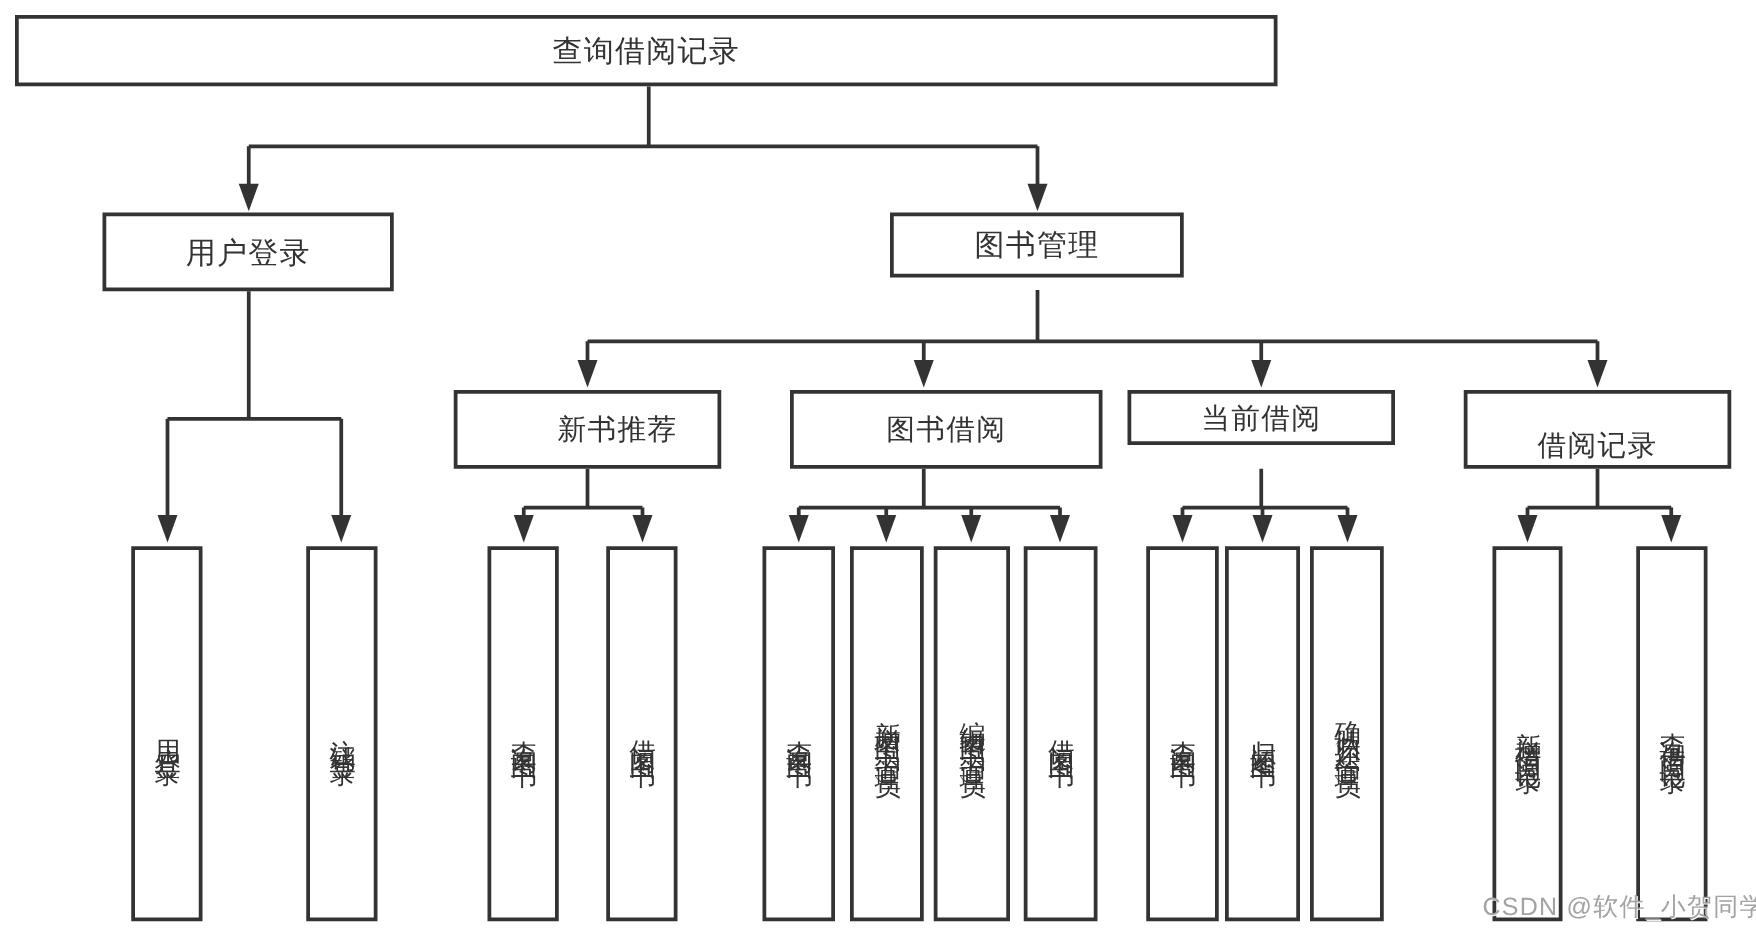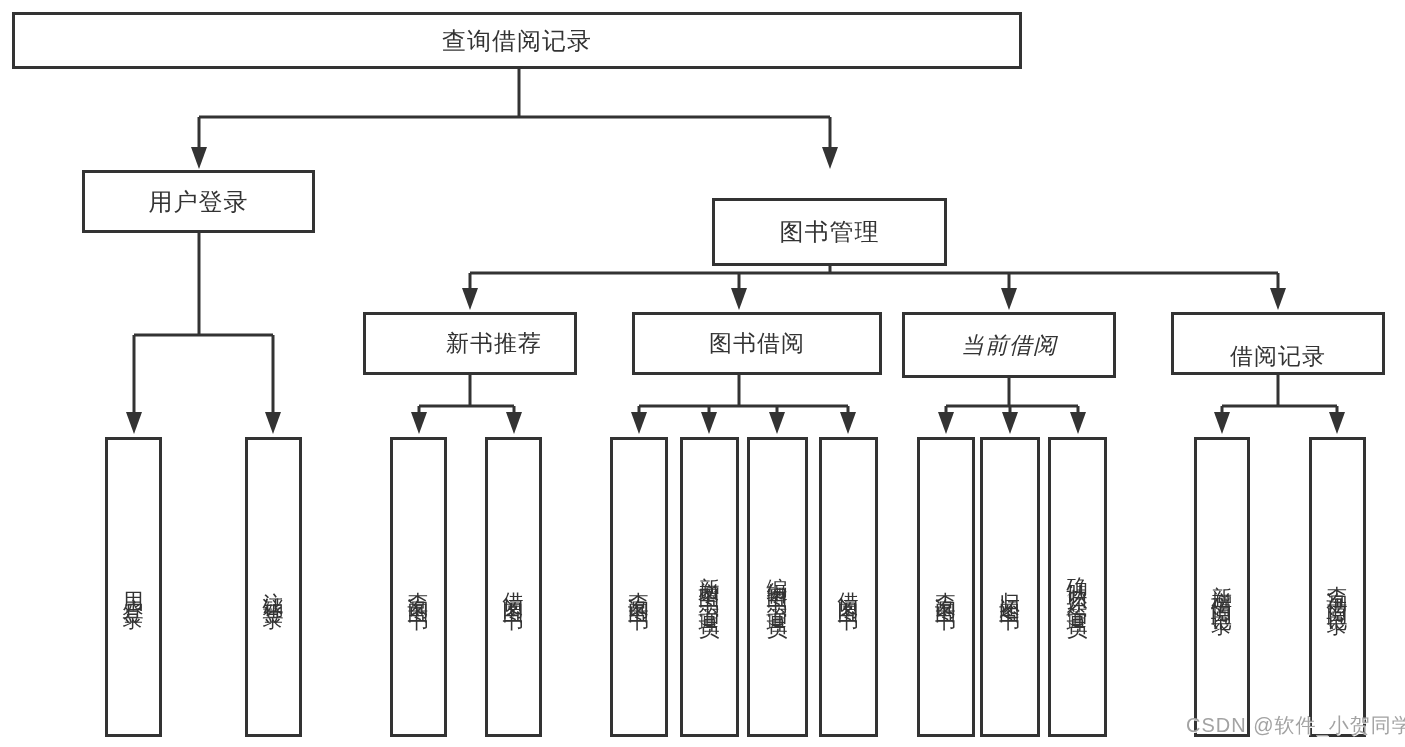--- a/index.html
+++ b/index.html
@@ -144,31 +144,31 @@
     </g>
   </svg>
 
   <div class="node" style="left:12px; top:12px; width:1010px; height:57px;">
     <span>查询借阅记录</span>
   </div>
 
   <div class="node" style="left:82px; top:170px; width:233px; height:63px;">
     <span>用户登录</span>
   </div>
-  <div class="node" style="left:712px; top:170px; width:235px; height:68px;margin-top:28px;">
+  <div class="node" style="left:712px; top:170px; width:235px; height:52px;">
     <span>图书管理</span>
   </div>
 
   <div class="node small" style="left:363px; top:312px; width:214px; height:63px;padding-left:48px;">
     <span>新书推荐</span>
   </div>
   <div class="node small" style="left:632px; top:312px; width:250px; height:63px;">
     <span>图书借阅</span>
   </div>
-  <div class="node small" style="left:902px; top:312px; width:214px; height:66px;font-style:italic;">
+  <div class="node small" style="left:902px; top:312px; width:214px; height:44px;">
     <span>当前借阅</span>
   </div>
   <div class="node small" style="left:1171px; top:312px; width:214px; height:63px;align-items:flex-end;">
     <span>借阅记录</span>
   </div>
 
   <div class="vnode" style="left:105px; top:437px; width:57px; height:300px;">
     <span class="vtext">用户登录</span>
   </div>
   <div class="vnode" style="left:245px; top:437px; width:57px; height:300px;">

